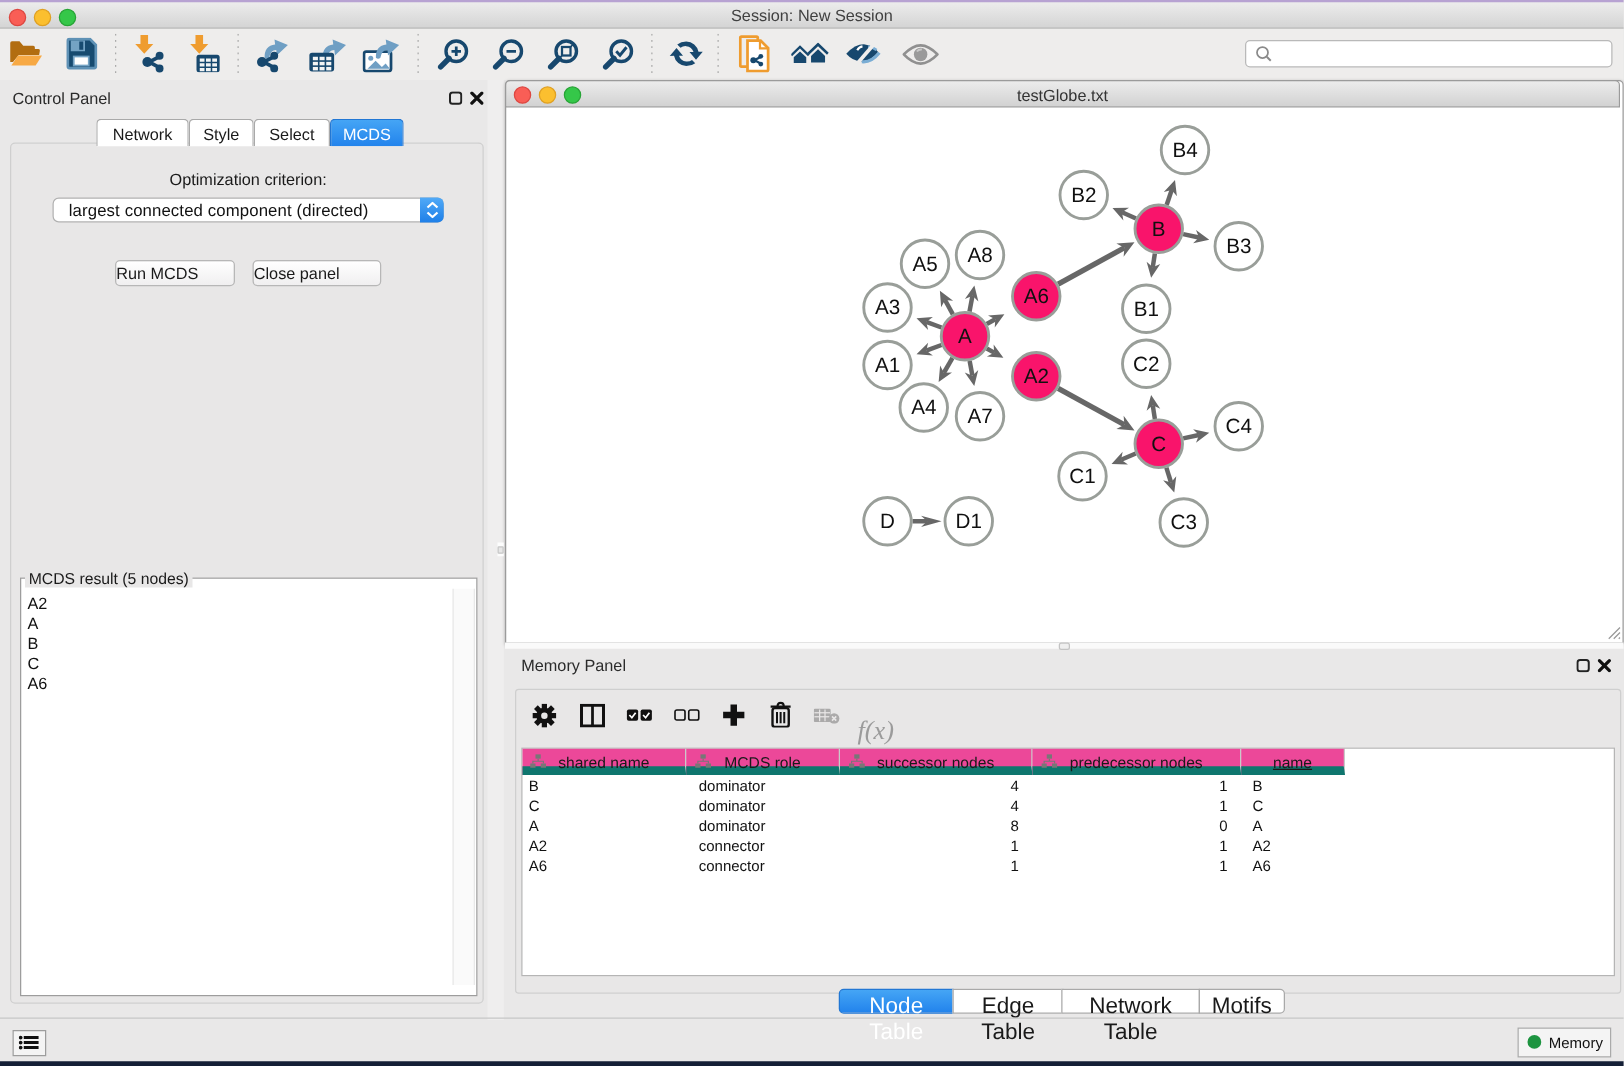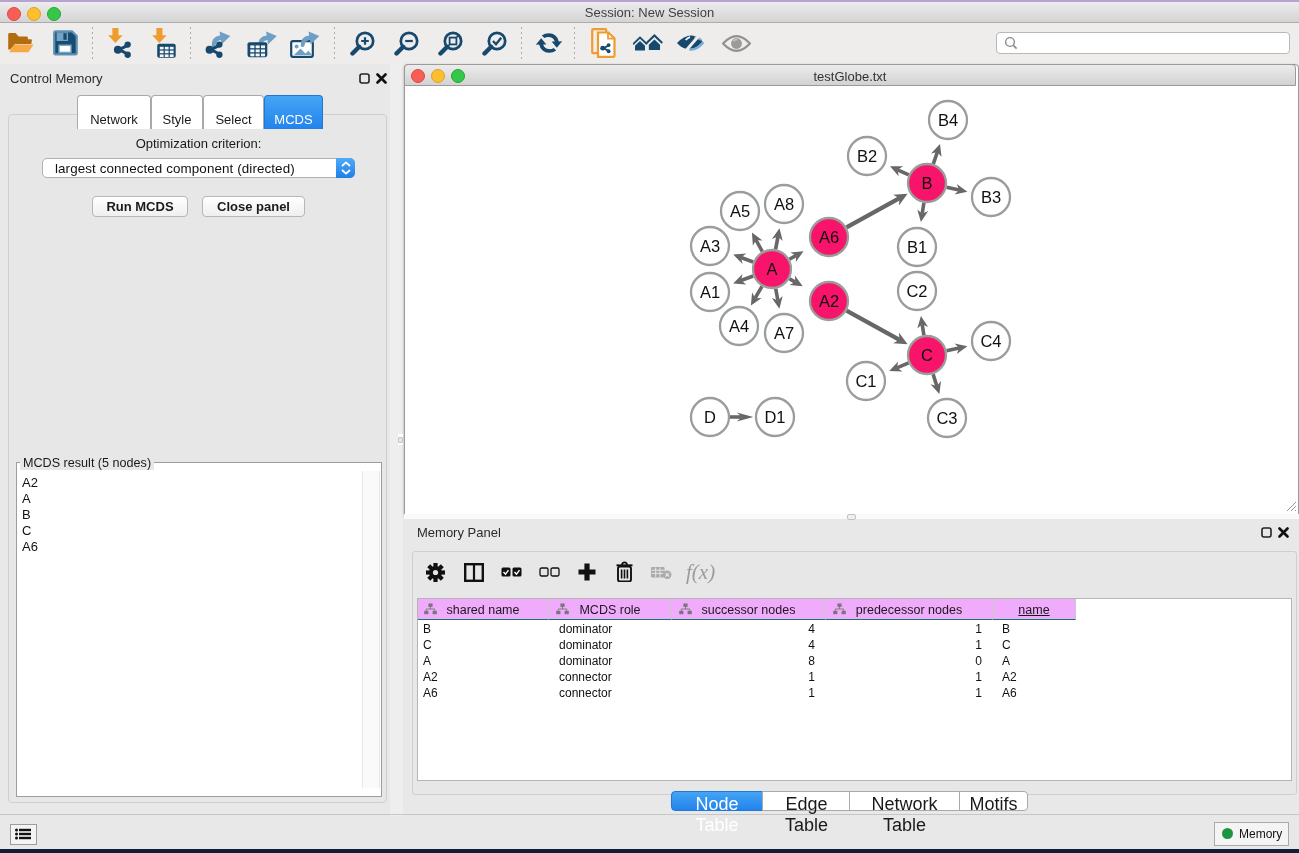--- a/index.html
+++ b/index.html
@@ -14,48 +14,48 @@
 #toolbar{left:0;top:23px;width:1299px;height:41px;background:#eeedec;}
 .sep{width:1px;top:27px;height:33px;
   background-image:linear-gradient(#aaa 33%, rgba(255,255,255,0) 0%);
   background-size:1px 5px;background-repeat:repeat-y;}
 #searchbox{left:996px;top:32px;width:292px;height:20px;background:#fff;
   border:1px solid #b9b9b9;border-radius:4px;}
 #cp-title{left:10px;top:71px;font-size:13px;color:#2b2b2b;}
 #cp-body{left:8px;top:114px;width:377px;height:687px;background:#e8e7e7;
   border:1px solid #cfcfcf;border-radius:4px;}
 .tab{top:95px;height:17px;border:1px solid #a9a9a9;background:#fff;
-  font-size:13px;color:#1a1a1a;text-align:center;padding-top:16px;
+  font-size:13px;color:#1a1a1a;text-align:center;padding-top:4px;
   border-radius:4px 4px 0 0;border-bottom:none;}
 .tabsel{background:linear-gradient(#45a5f5,#2283ec);color:#fff;border:1px solid #2277d4;border-bottom:none;}
 #optlabel{left:0px;top:136px;width:397px;text-align:center;font-size:13px;color:#1a1a1a;}
 #dropdown{left:42px;top:158px;width:299px;height:18px;background:#fff;
   border:1px solid #b2b2b2;border-radius:5px;font-size:13.4px;color:#111;
   padding-left:12px;line-height:19px;letter-spacing:0.1px;}
 #dropbtn{left:336px;top:158px;width:19px;height:20px;border-radius:0 5px 5px 0;
   background:linear-gradient(#51aaf7,#1e7fe8);}
-.btn{top:196px;height:17px;background:linear-gradient(#ffffff,#f0eff0);
+.btn{top:208px;height:17px;background:linear-gradient(#ffffff,#f0eff0);
   border:1px solid #b7b7b7;border-radius:4px;font-size:13px;color:#1a1a1a;
-  text-align:center;padding-top:2px;font-weight:bold;}
+  padding-top:2px;}
 #fieldset{left:16px;top:462px;width:364px;height:333px;border:1px solid #9d9d9d;background:#fff;}
 #fieldlegend{left:20px;top:456px;background:#e8e7e7;font-size:12.6px;color:#1a1a1a;padding:0 3px;}
 #listbox{left:0;top:0;width:0;height:0;}
 #listscroll{left:362px;top:471px;width:16px;height:317px;background:#fafafa;border-left:1px solid #e8e8e8;border-right:1px solid #e8e8e8;}
 .li{left:22px;font-size:13px;color:#111;}
 #netwin{left:404px;top:64px;width:893px;height:449px;background:#fff;
   border:1px solid #9b9b9b;border-radius:4px 4px 0 0;box-shadow:0 1px 3px rgba(0,0,0,0.25);}
 #nettitle{left:404px;top:64px;width:892px;height:22px;
   background:linear-gradient(#ececec,#d2d2d2);border:1px solid #9b9b9b;
   border-radius:4px 4px 0 0;box-sizing:border-box;}
 #nettitle .t{width:100%;text-align:center;font-size:13px;color:#333;margin-top:4px;}
 #tp-title{left:417px;top:525px;font-size:13px;color:#2b2b2b;}
 #tp-body{left:412px;top:551px;width:883px;height:242px;background:#e8e7e7;
   border:1px solid #cfcfcf;border-radius:3px;}
 #tablewrap{left:417px;top:598px;width:873px;height:181px;background:#fff;border:1px solid #b5b5b5;}
-.th{top:599px;height:21px;background:#f0abfc;border-right:1px solid #c9c9c9;border-bottom:1px solid #0f766e;
+.th{top:599px;height:21px;background:#ec4899;border-right:1px solid #c9c9c9;border-bottom:7px solid #0f766e;
   font-size:12.5px;color:#1a1a1a;text-align:center;box-sizing:border-box;padding-top:4px;}
 .td{font-size:12px;color:#111;}
 .btab{top:791px;height:16px;border:1px solid #a9a9a9;background:#fff;
   font-size:18px;color:#1a1a1a;text-align:center;padding-top:2px;box-sizing:content-box;}
 .btabsel{background:linear-gradient(#45a5f5,#2283ec);color:#fff;border:1px solid #2277d4;}
 #statusline{left:0;top:814px;width:1299px;height:1px;background:#c6c6c6;}
 #listicon{left:10px;top:824px;width:25px;height:19px;background:#f4f4f4;border:1px solid #9d9d9d;}
 #membtn{left:1214px;top:822px;width:73px;height:22px;background:#f4f4f4;border:1px solid #aaa;}
 #memdot{left:1222px;top:828px;width:11px;height:11px;border-radius:50%;background:#1d9440;}
 #memtxt{left:1239px;top:827px;font-size:12px;color:#111;}
@@ -221,21 +221,21 @@
 <path d="M18.5 5.2 Q22.5 5.8 25.2 8" fill="none" stroke="#7aadd4" stroke-width="2.2"></path>
 <path d="M25.2 1 L7.5 21.5" stroke="#eeedec" stroke-width="3"></path>
 <path d="M9.8 8.2 Q11.2 5.6 14 5.1" fill="none" stroke="#fff" stroke-width="1.7"></path>
 </svg>
 <svg class="abs" style="left:722px;top:35px" width="29" height="17" viewBox="0 0 29 17">
 <path d="M1 8.5 Q8 1.2 14.5 1.2 Q21 1.2 28 8.5 Q21 15.8 14.5 15.8 Q8 15.8 1 8.5 z" fill="none" stroke="#909090" stroke-width="2.2"></path>
 <circle cx="14.5" cy="8.5" r="5.4" fill="#9a9a9a"></circle>
 <path d="M11.5 6.2 Q13 4.3 15.5 4.6" fill="none" stroke="#c8c8c8" stroke-width="1.6"></path>
 </svg>
 
-<div class="abs" id="cp-title">Control Memory</div>
+<div class="abs" id="cp-title">Control Panel</div>
 <svg class="abs" style="left:359px;top:73px" width="11" height="11">
     <rect x="1" y="1" width="9" height="9" fill="none" stroke="#222" stroke-width="1.6" rx="2"></rect>
   </svg>
 <svg class="abs" style="left:376px;top:73px" width="11" height="11">
     <path d="M1.5 1.5 L9.5 9.5 M9.5 1.5 L1.5 9.5" stroke="#111" stroke-width="2.6" stroke-linecap="round"></path>
   </svg>
 <div class="abs" id="cp-body"></div>
 <div class="abs tab" style="left:77px;width:72px;">Network</div>
 <div class="abs tab" style="left:151px;width:50px;">Style</div>
 <div class="abs tab" style="left:203px;width:59px;text-align:center;">Select</div>
@@ -414,21 +414,21 @@
 <g stroke="#e8e7e7" stroke-width="1">
         <line x1="0.5" y1="4.2" x2="13" y2="4.2"></line>
         <line x1="0.5" y1="7.4" x2="13" y2="7.4"></line>
 <line x1="4.7" y1="1.5" x2="4.7" y2="11"></line>
         <line x1="9" y1="1.5" x2="9" y2="11"></line>
       </g>
 <circle cx="16.3" cy="8.8" r="4.2" fill="#9b9b9b"></circle>
       <path d="M14.6 7.1 l3.4 3.4 M18 7.1 l-3.4 3.4" stroke="#e8e7e7" stroke-width="1.3"></path>
     </g>
   </svg>
-<div class="abs" style="left:686px;top:560px;font-family:'Liberation Serif',serif;font-style:italic;font-size:21px;color:#9b9b9b;">f(x)</div>
+<div class="abs" style="left:686px;top:572px;font-family:'Liberation Serif',serif;font-style:italic;font-size:21px;color:#9b9b9b;">f(x)</div>
 <div class="abs" id="tablewrap"></div>
 <div class="abs th" style="left:418px;width:131px;">shared name</div>
 <div class="abs th" style="left:549px;width:123px;">MCDS role</div>
 <div class="abs th" style="left:672px;width:154px;">successor nodes</div>
 <div class="abs th" style="left:826px;width:167px;">predecessor nodes</div>
 <div class="abs th" style="left:993px;width:83px;border-right:1px solid #c9c9c9;text-decoration:underline;">name</div>
 <svg class="abs" style="left:424px;top:603px" width="13" height="12" viewBox="0 0 13 12">
 <g fill="#777">
       <rect x="4.4" y="0.5" width="4.2" height="3.4"></rect>
       <rect x="0.2" y="7.8" width="4.2" height="3.4"></rect>

